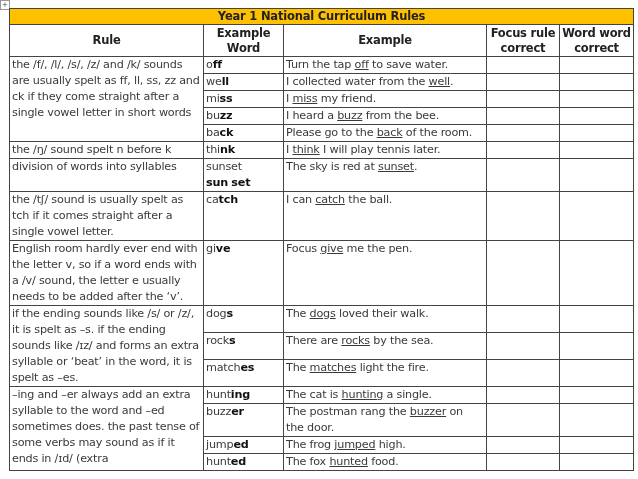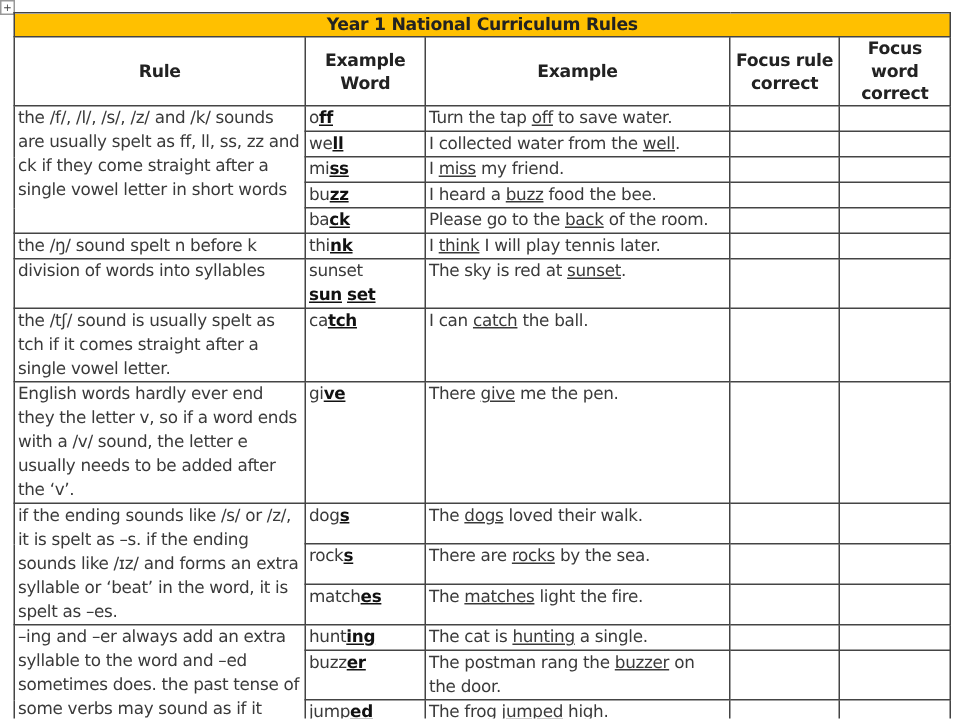--- a/index.html
+++ b/index.html
@@ -10,21 +10,21 @@
                    color: #444; background: #fff; }
     table { position: absolute; left: 9px; top: 8px; border-collapse: collapse;
             table-layout: fixed; width: 624px; font-size: 11.2px; letter-spacing: -0.2px; }
     td, th { border: 1px solid #444; padding: 0 2px; vertical-align: top; line-height: 16px;
              overflow: hidden; }
     .title-row th { background: #ffc000; color: #222; font-weight: bold; text-align: center;
                     height: 15px; line-height: 15px; font-size: 11.5px; }
     .col-head th { font-weight: bold; text-align: center; vertical-align: middle; color: #222;
                    height: 31px; line-height: 15px; font-size: 11.5px; }
     td.rule { color: #3a3a3a; }
-    .focus { font-weight: bold; text-decoration: underline; color: #111; }
+    .focus { font-weight: bold; color: #111; }
     .sent u { text-decoration: underline; }
     td.empty { }
   </style>
 </head>
 <body>
 
 <div class="move-handle">+</div>
 
 <table>
   <colgroup>
@@ -36,21 +36,21 @@
   </colgroup>
   <thead>
     <tr class="title-row">
       <th colspan="5">Year 1 National Curriculum Rules</th>
     </tr>
     <tr class="col-head">
       <th><span>Rule</span></th>
       <th><span>Example</span><br><span>Word</span></th>
       <th><span>Example</span></th>
       <th><span>Focus rule</span><br><span>correct</span></th>
-      <th><span>Focus word</span><br><span>correct</span></th>
+      <th><span>Word word</span><br><span>correct</span></th>
     </tr>
   </thead>
   <tbody id="tbody">
       <tr>
         <td class="rule" rowspan="5">the /f/, /l/, /s/, /z/ and /k/ sounds are usually spelt as ff, ll, ss, zz and ck if they come straight after a single vowel letter in short words</td>
         <td class="word"><span>o</span><span class="focus">ff</span></td>
         <td class="sent"><span>Turn the tap </span><u>off</u><span> to save water.</span></td>
         <td class="empty"></td>
         <td class="empty"></td>
       </tr>
@@ -61,21 +61,21 @@
         <td class="empty"></td>
       </tr>
       <tr>
         <td class="word"><span>mi</span><span class="focus">ss</span></td>
         <td class="sent"><span>I </span><u>miss</u><span> my friend.</span></td>
         <td class="empty"></td>
         <td class="empty"></td>
       </tr>
       <tr>
         <td class="word"><span>bu</span><span class="focus">zz</span></td>
-        <td class="sent"><span>I heard a </span><u>buzz</u><span> food the bee.</span></td>
+        <td class="sent"><span>I heard a </span><u>buzz</u><span> from the bee.</span></td>
         <td class="empty"></td>
         <td class="empty"></td>
       </tr>
       <tr>
         <td class="word"><span>ba</span><span class="focus">ck</span></td>
         <td class="sent"><span>Please go to the </span><u>back</u><span> of the room.</span></td>
         <td class="empty"></td>
         <td class="empty"></td>
       </tr>
       <tr>
@@ -93,23 +93,23 @@
         <td class="empty"></td>
       </tr>
       <tr>
         <td class="rule" rowspan="1">the /tʃ/ sound is usually spelt as tch if it comes straight after a single vowel letter.</td>
         <td class="word"><span>ca</span><span class="focus">tch</span></td>
         <td class="sent"><span>I can </span><u>catch</u><span> the ball.</span></td>
         <td class="empty"></td>
         <td class="empty"></td>
       </tr>
       <tr>
-        <td class="rule" rowspan="1">English words hardly ever end they the letter v, so if a word ends with a /v/ sound, the letter e usually needs to be added after the ‘v’.</td>
+        <td class="rule" rowspan="1">English room hardly ever end with the letter v, so if a word ends with a /v/ sound, the letter e usually needs to be added after the ‘v’.</td>
         <td class="word"><span>gi</span><span class="focus">ve</span></td>
-        <td class="sent"><span>There </span><u>give</u><span> me the pen.</span></td>
+        <td class="sent"><span>Focus </span><u>give</u><span> me the pen.</span></td>
         <td class="empty"></td>
         <td class="empty"></td>
       </tr>
       <tr>
         <td class="rule" rowspan="3">if the ending sounds like /s/ or /z/, it is spelt as –s. if the ending sounds like /ɪz/ and forms an extra syllable or ‘beat’ in the word, it is spelt as –es.</td>
         <td class="word"><span>dog</span><span class="focus">s</span></td>
         <td class="sent"><span>The </span><u>dogs</u><span> loved their walk.</span></td>
         <td class="empty"></td>
         <td class="empty"></td>
       </tr>

